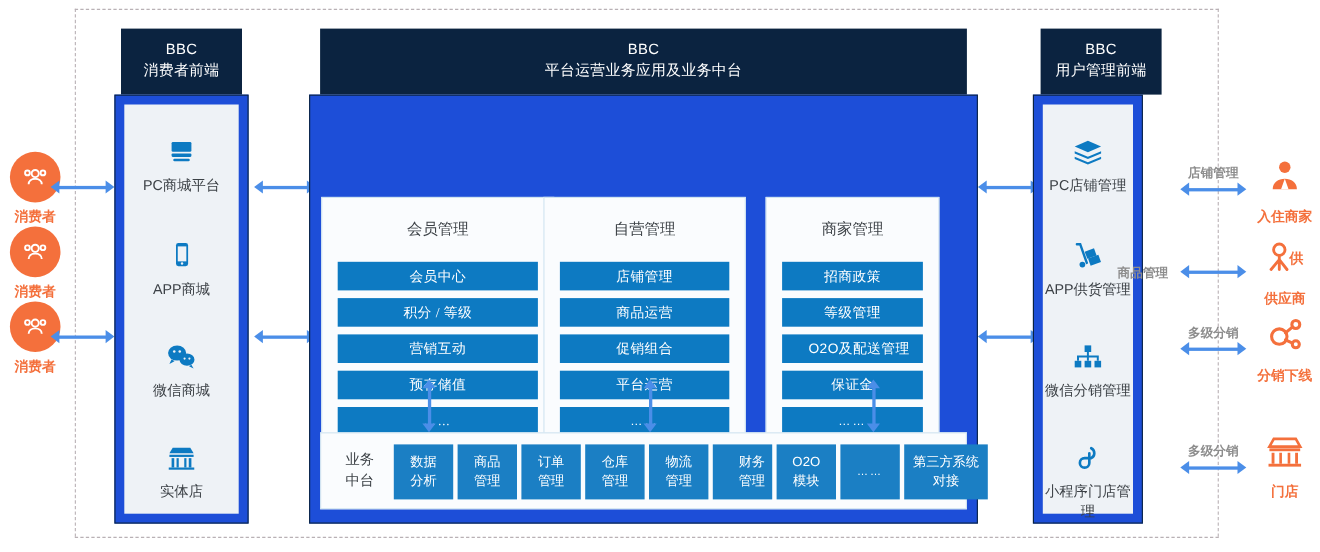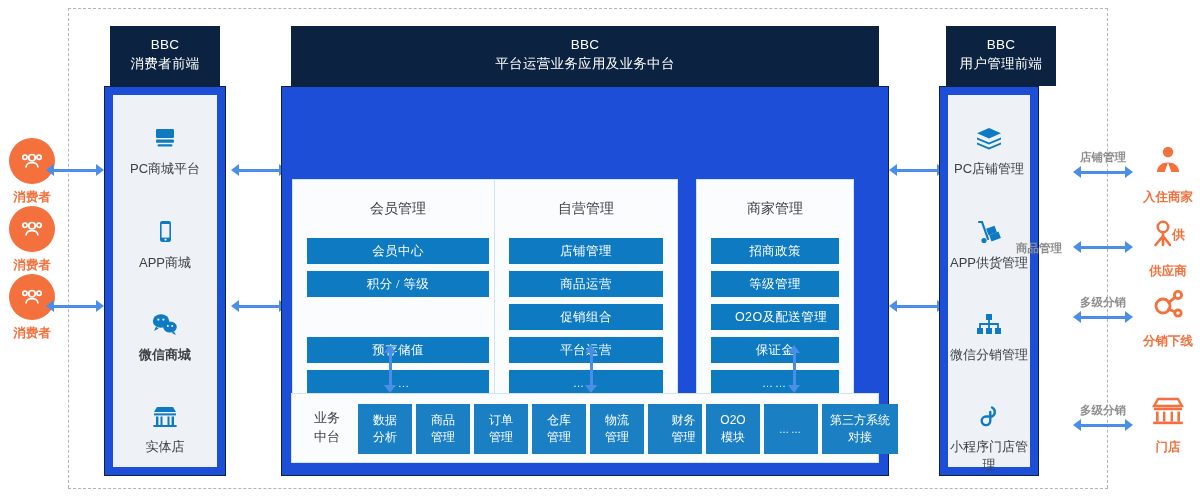--- a/index.html
+++ b/index.html
@@ -212,21 +212,21 @@
       <div class="side-item" style="top:112px;">
         <div class="ico">
           <svg width="30" height="30" viewBox="0 0 30 30">
             <rect x="10" y="4" width="11" height="21" rx="2.2" fill="#0d7ac2"></rect>
             <rect x="11.6" y="7" width="7.8" height="13.6" fill="#eef2f6"></rect>
             <circle cx="15.5" cy="22.6" r="1.1" fill="#eef2f6"></circle>
           </svg>
         </div>
         <div class="lbl">APP商城</div>
       </div>
-      <div class="side-item" style="top:204px;font-weight:bold;">
+      <div class="side-item" style="top:204px;">
         <div class="ico">
           <svg width="32" height="30" viewBox="0 0 32 30">
             <ellipse cx="12" cy="12" rx="8.2" ry="6.8" fill="#0d7ac2"></ellipse>
             <path d="M7 17.5 L5 22 L9.6 19.4 Z" fill="#0d7ac2"></path>
             <ellipse cx="21" cy="18" rx="6.8" ry="5.6" fill="#0d7ac2"></ellipse>
             <path d="M25 22.5 L27 26 L22.8 24 Z" fill="#0d7ac2"></path>
             <circle cx="9.4" cy="10.6" r="1.15" fill="#eef2f6"></circle>
             <circle cx="14.4" cy="10.6" r="1.15" fill="#eef2f6"></circle>
             <circle cx="18.8" cy="17" r="1" fill="#eef2f6"></circle>
             <circle cx="23.2" cy="17" r="1" fill="#eef2f6"></circle>
@@ -265,20 +265,21 @@
   <div class="panel-header" style="left:291px; top:26px; width:588px; height:60px;">
     <div>BBC</div>
     <div>平台运营业务应用及业务中台</div>
   </div>
   <div class="panel-body" style="left:281px; top:86px; width:608px; height:390px;">
 
     <div class="cat-box" style="left:10px; width:212px;font-family:Liberation Serif, serif;">
       <div class="cat-title">会员管理</div>
       <div class="chip" style="top:58px;">会员中心</div>
       <div class="chip" style="top:91px;">积分 / 等级</div>
+      <div class="chip" style="top:124px;">营销互动</div>
       <div class="chip" style="top:157px;">预存储值</div>
       <div class="chip dots" style="top:190px;">……</div>
     </div>
 
     <div class="cat-box" style="left:212px; width:184px;">
       <div class="cat-title">自营管理</div>
       <div class="chip" style="top:58px;">店铺管理</div>
       <div class="chip" style="top:91px;">商品运营</div>
       <div class="chip" style="top:124px;">促销组合</div>
       <div class="chip" style="top:157px;">平台运营</div>

